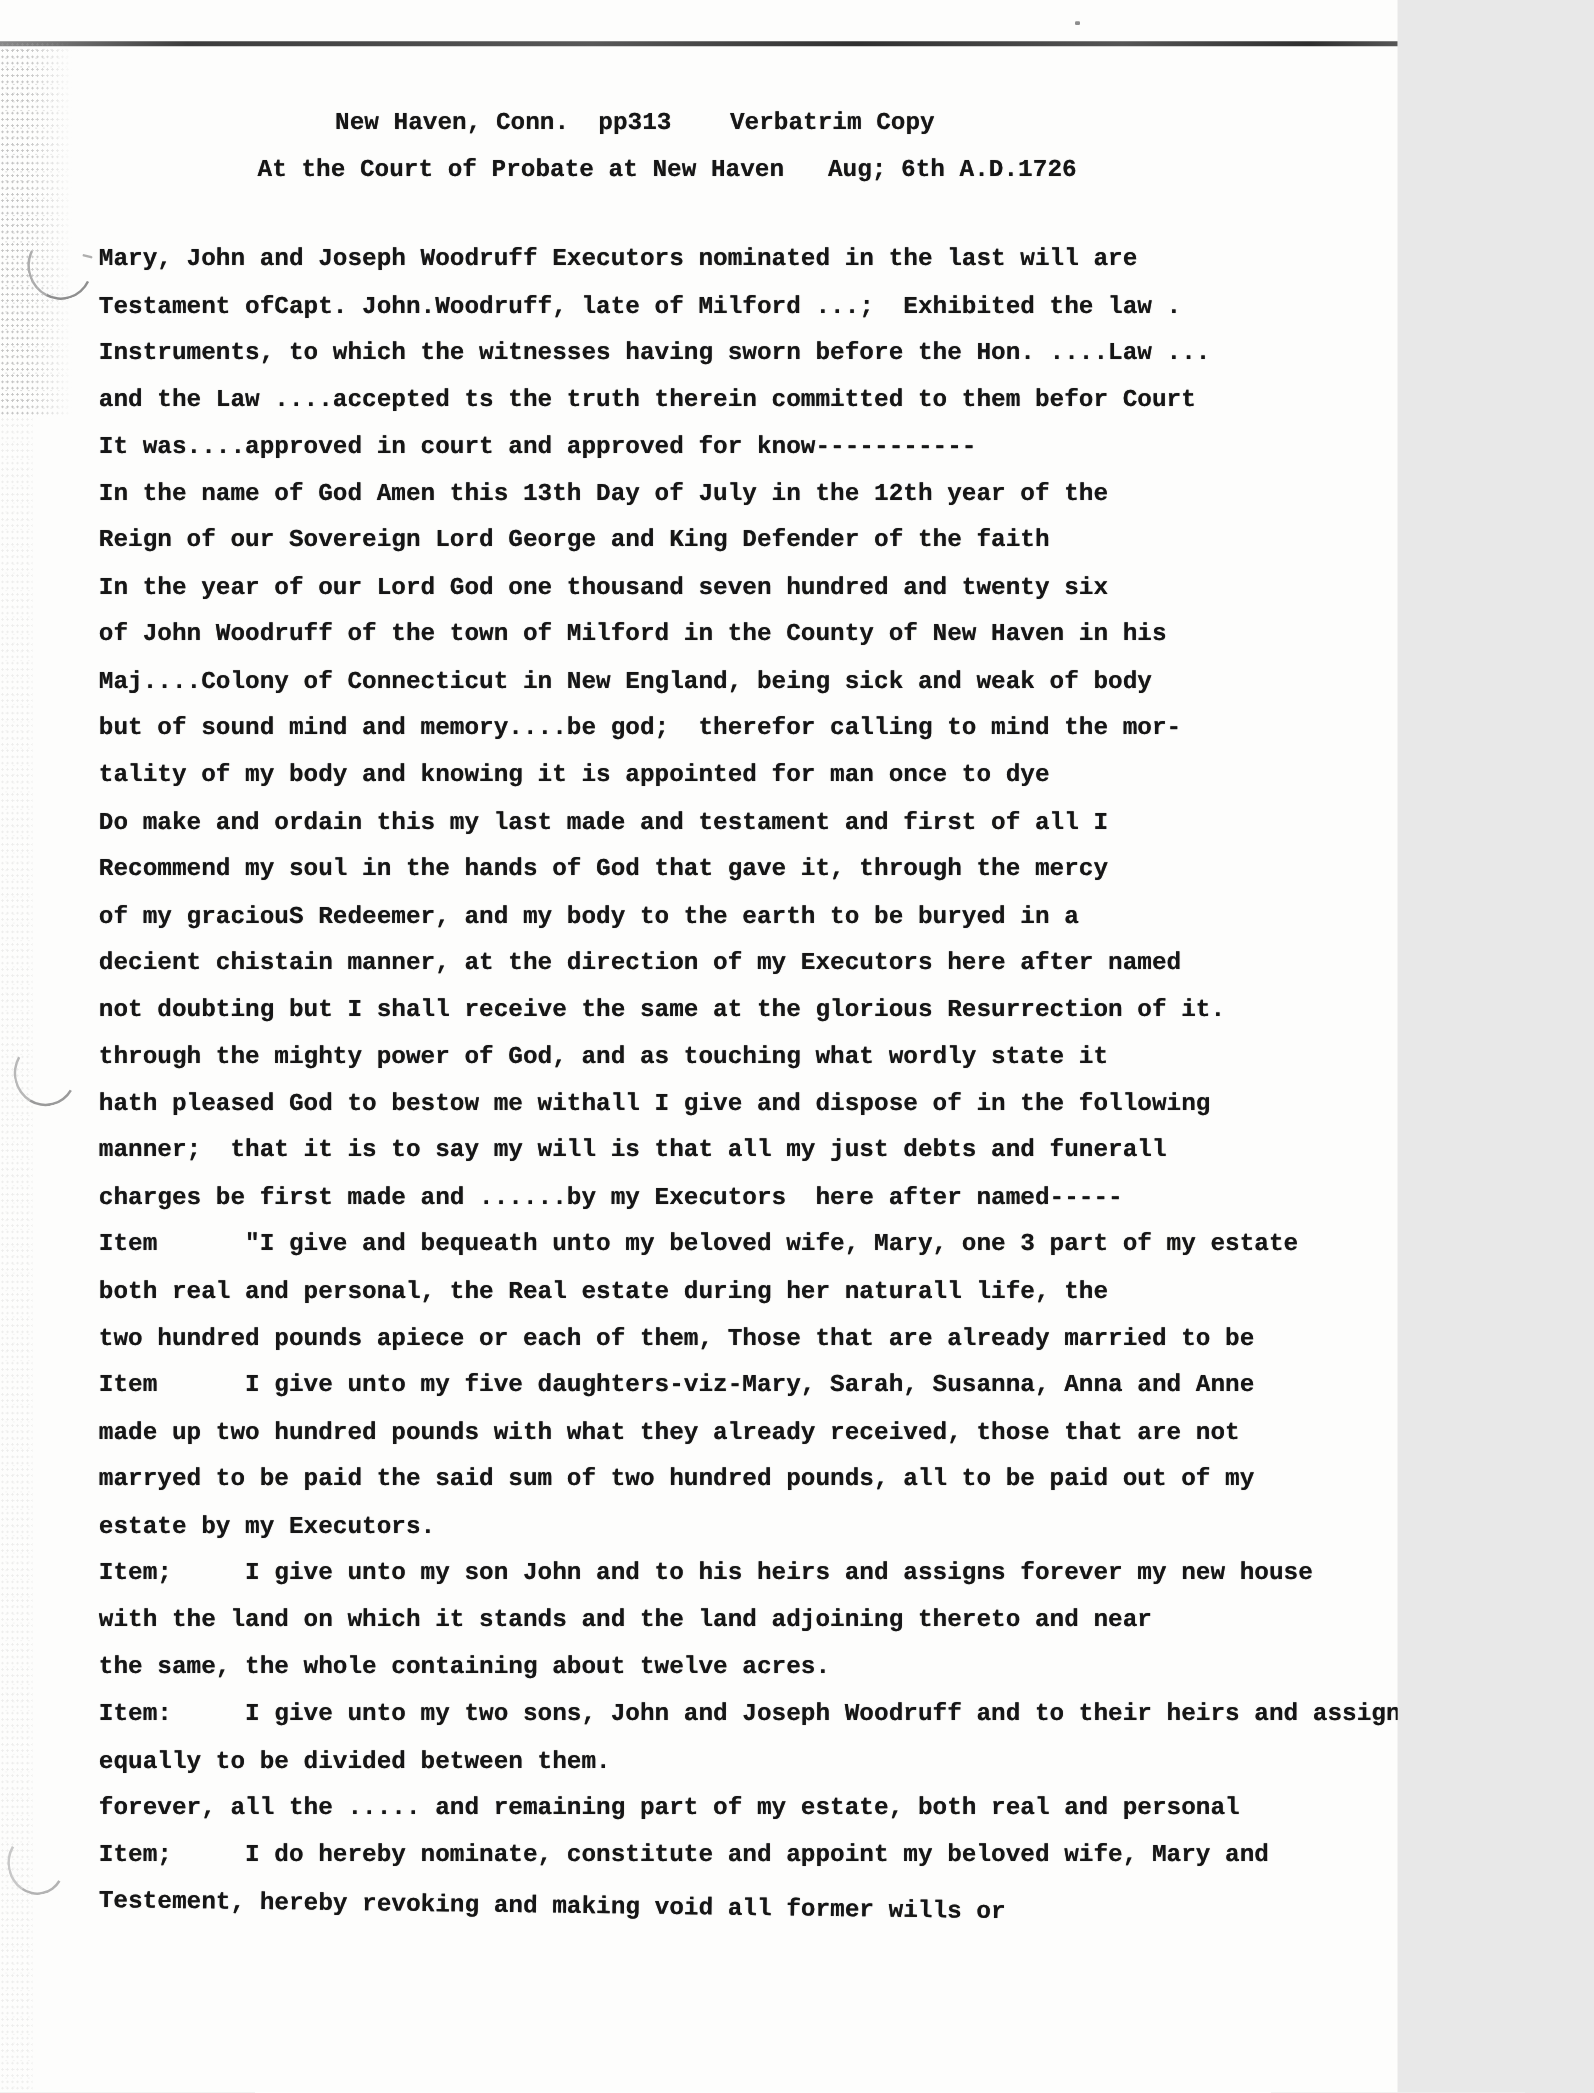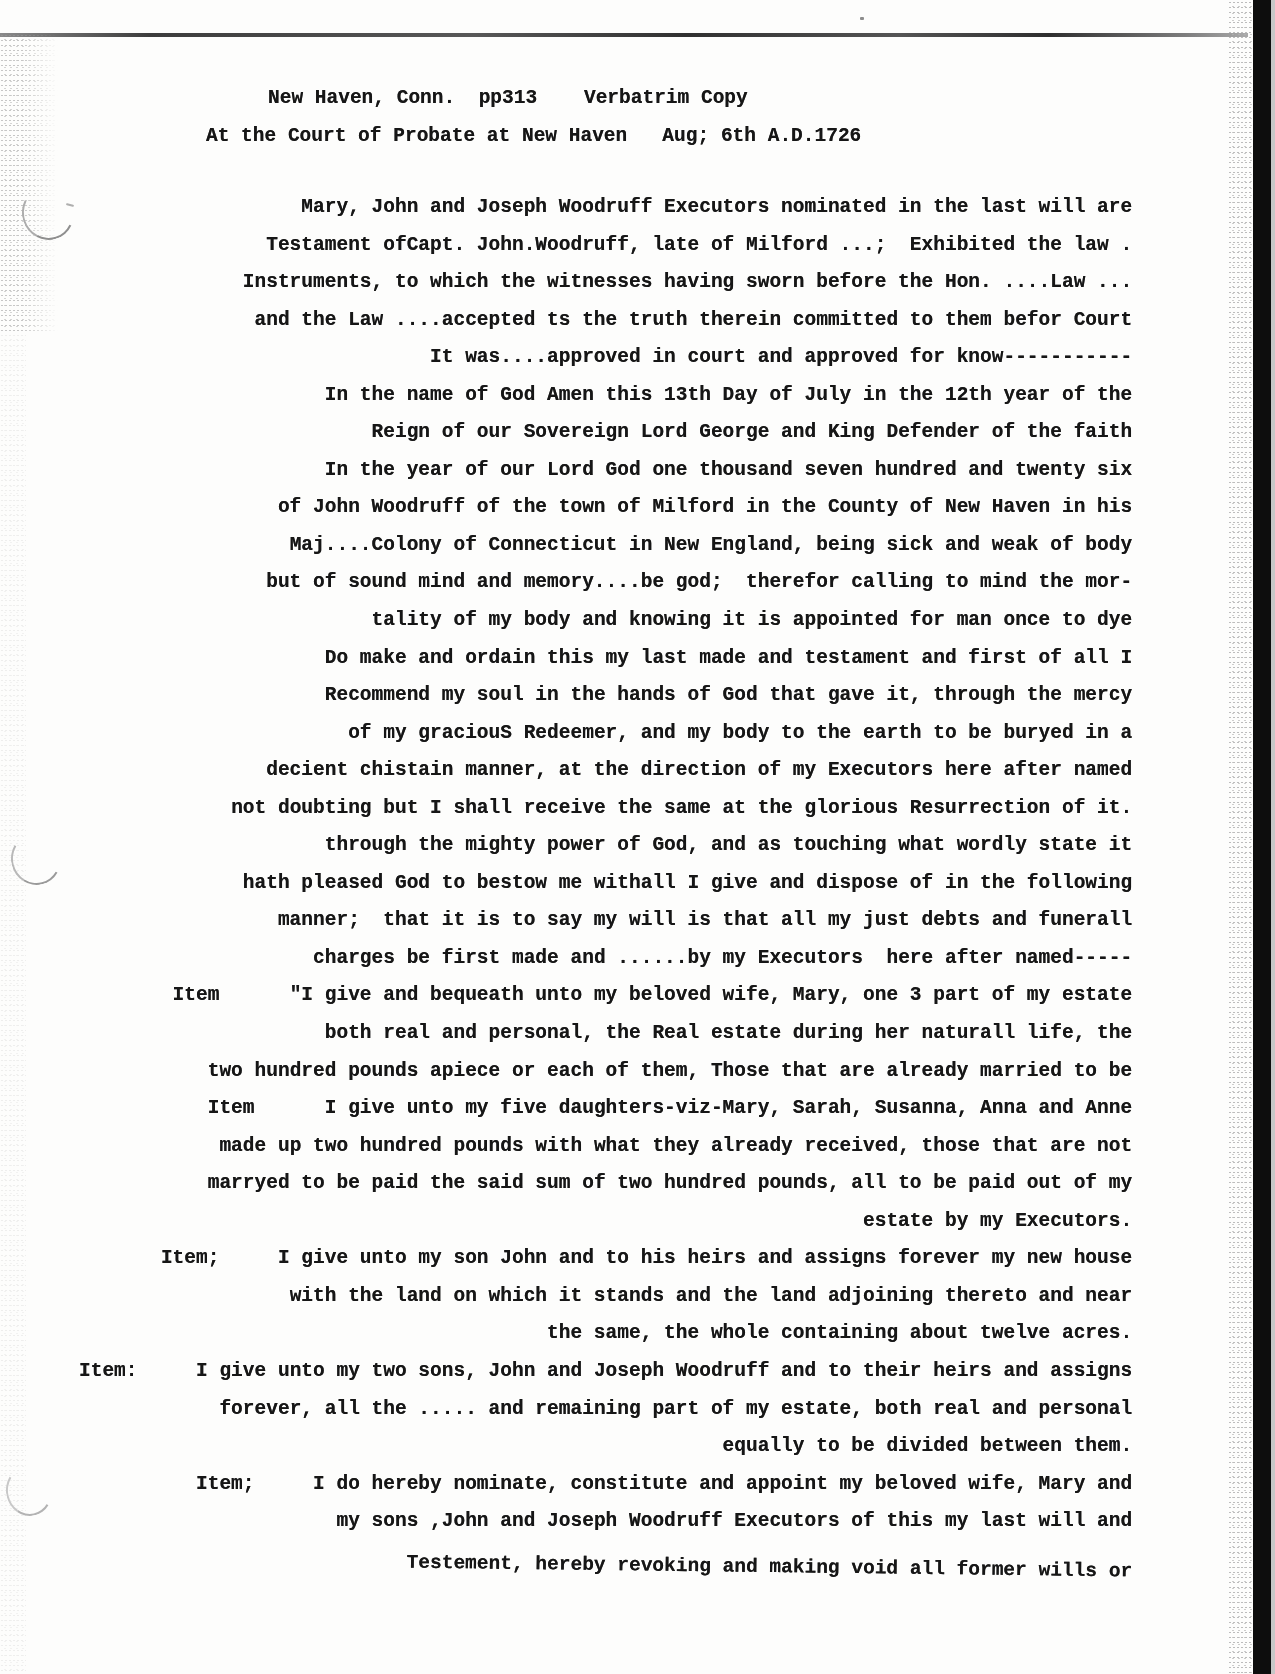--- a/index.html
+++ b/index.html
@@ -1,23 +1,22 @@
 <!DOCTYPE html>
 <html style="--paper: #fdfdfc; --ink: #161616; --edge_bar: #0d0d0d; --scan_line: #3c3c3c;"><head>
 <meta charset="utf-8">
 <style>
   html, body { margin: 0; padding: 0; background: #e8e8e8; }
   .page {
     position: relative;
-    width: 1275px;
+    width: 1118px;
     height: 1674px;
     background: var(--paper, #fdfdfc);
     overflow: hidden;
     font-family: "Liberation Mono", "DejaVu Sans Mono", monospace;
-    text-align: right;
   }
   .tw {
     font-weight: 700;
     color: var(--ink, #161616);
     font-size: 19.5px;
     white-space: pre;
     text-shadow: 0 0 0.6px rgba(25,25,25,0.75);
   }
   .header-line { position: absolute; line-height: 24px; }
   .body-lines  { position: absolute; left: 79px; top: 189px; }
@@ -128,20 +127,19 @@
       <div class="tw tline">both real and personal, the Real estate during her naturall life, the</div>
       <div class="tw tline">two hundred pounds apiece or each of them, Those that are already married to be</div>
       <div class="tw tline">Item      I give unto my five daughters-viz-Mary, Sarah, Susanna, Anna and Anne</div>
       <div class="tw tline">made up two hundred pounds with what they already received, those that are not</div>
       <div class="tw tline">marryed to be paid the said sum of two hundred pounds, all to be paid out of my</div>
       <div class="tw tline">estate by my Executors.</div>
       <div class="tw tline">Item;     I give unto my son John and to his heirs and assigns forever my new house</div>
       <div class="tw tline">with the land on which it stands and the land adjoining thereto and near</div>
       <div class="tw tline">the same, the whole containing about twelve acres.</div>
       <div class="tw tline">Item:     I give unto my two sons, John and Joseph Woodruff and to their heirs and assigns</div>
+      <div class="tw tline">equally to be divided between them.</div>
       <div class="tw tline">forever, all the ..... and remaining part of my estate, both real and personal</div>
-      <div class="tw tline">equally to be divided between them.</div>
       <div class="tw tline">Item;     I do hereby nominate, constitute and appoint my beloved wife, Mary and</div>
-      <div class="tw tline">my sons ,John and Joseph Woodruff Executors of this my last will and</div>
       <div class="tw tline slant">Testement, hereby revoking and making void all former wills or</div>
     </div>
 
 </div>
 
 </body></html>

